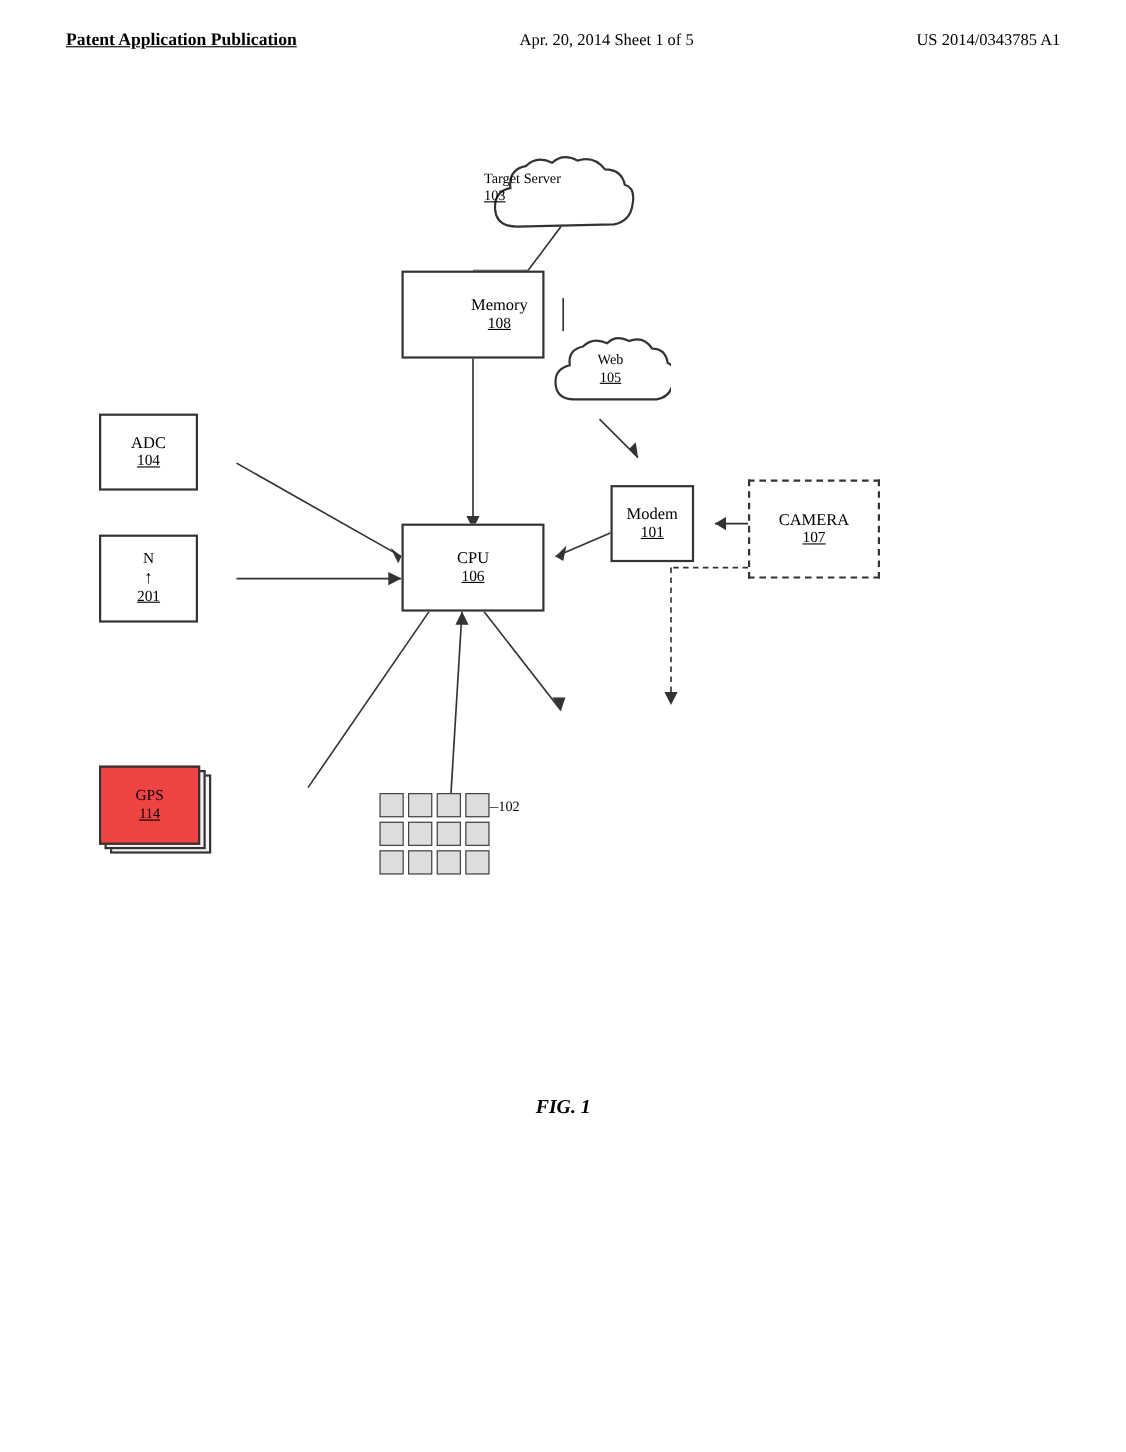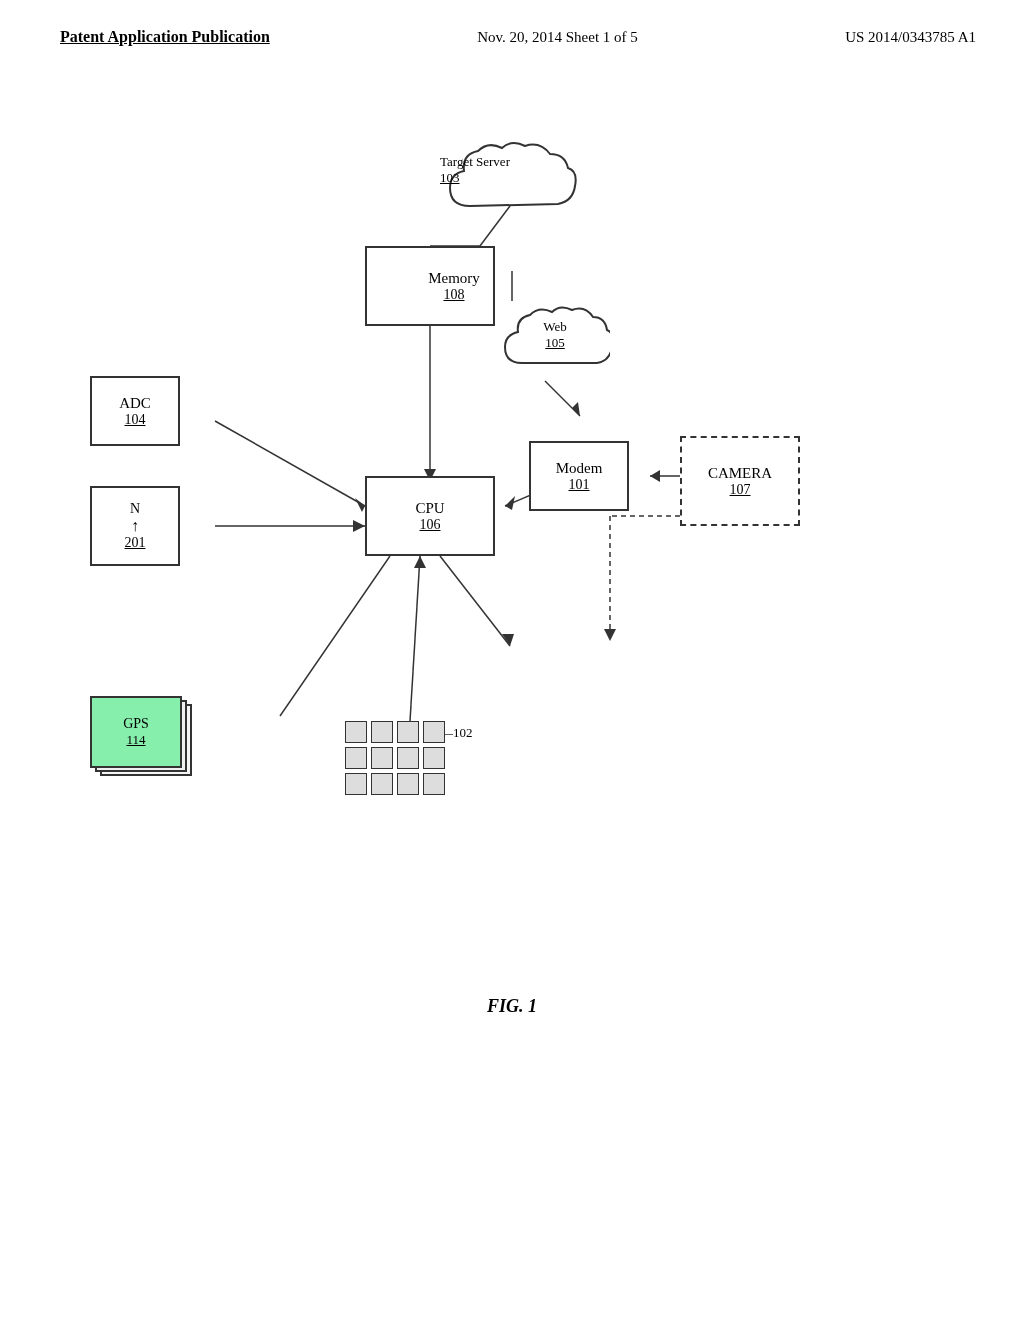--- a/index.html
+++ b/index.html
@@ -10,21 +10,21 @@
       font-family: 'Times New Roman', Times, serif;
       position: relative;
       overflow: hidden;
     }
 
     
     .header {
       display: flex;
       justify-content: space-between;
       align-items: baseline;
-      padding: 28px 48px 0 60px;
+      padding: 28px 60px 0 60px;
       font-size: 15px;
     }
     .header-left {
       font-weight: bold;
       font-size: 16px;
       text-decoration: underline;
     }
     .header-center {
       font-size: 15px;
     }
@@ -98,21 +98,21 @@
       width: 100%;
       height: 100%;
       pointer-events: none;
     }
   </style>
 </head>
 <body>
 
 <div class="header">
   <span class="header-left">Patent Application Publication</span>
-  <span class="header-center">Nov. 20, 2014   Sheet 1 of 5</span>
+  <span class="header-center">Apr. 20, 2014   Sheet 1 of 5</span>
   <span class="header-right">US 2014/0343785 A1</span>
 </div>
 
 <div class="diagram-area">
 
   <svg class="diagram-svg">
 
     <line x1="512" y1="185" x2="512" y2="215" stroke="#333" stroke-width="1.5"></line>
 
     <line x1="545" y1="295" x2="580" y2="330" stroke="#333" stroke-width="1.5"></line>
@@ -184,36 +184,36 @@
     <span style="font-size:14px;">N</span>
     <span style="font-size:16px;">↑</span>
     <span class="num">201</span>
   </div>
 
   <div class="box" style="left:365px; top:390px; width:130px; height:80px;">
     <span class="label">CPU</span>
     <span class="num">106</span>
   </div>
 
-  <div class="box" style="left:529px; top:355px; width:100px; height:70px;">
+  <div class="box" style="left:555px; top:355px; width:76px; height:70px;">
     <span class="label">Modem</span>
     <span class="num">101</span>
   </div>
 
   <div class="box box-dashed" style="left:680px; top:350px; width:120px; height:90px;">
     <span class="label">CAMERA</span>
     <span class="num">107</span>
   </div>
 
 
   <div style="position:absolute; left:90px; top:610px; width:110px; height:90px;">
 
     <div style="position:absolute; left:10px; top:8px; width:92px; height:72px; border:2px solid #333; background:#f5f5f5;"></div>
     <div style="position:absolute; left:5px; top:4px; width:92px; height:72px; border:2px solid #333; background:#f0f0f0;"></div>
-    <div style="position:absolute; left:0; top:0; width:92px; height:72px; border:2px solid #333; background:#86efac; display:flex; flex-direction:column; align-items:center; justify-content:center;">
+    <div style="position:absolute; left:0; top:0; width:92px; height:72px; border:2px solid #333; background:#ef4444; display:flex; flex-direction:column; align-items:center; justify-content:center;">
       <span style="font-size:14px;">GPS</span>
       <span style="font-size:13px; text-decoration:underline;">114</span>
     </div>
   </div>
 
   <div style="position:absolute; left:345px; top:635px;">
     <div class="keypad">
       <div class="keypad-cell"></div>
         <div class="keypad-cell"></div>
         <div class="keypad-cell"></div>

